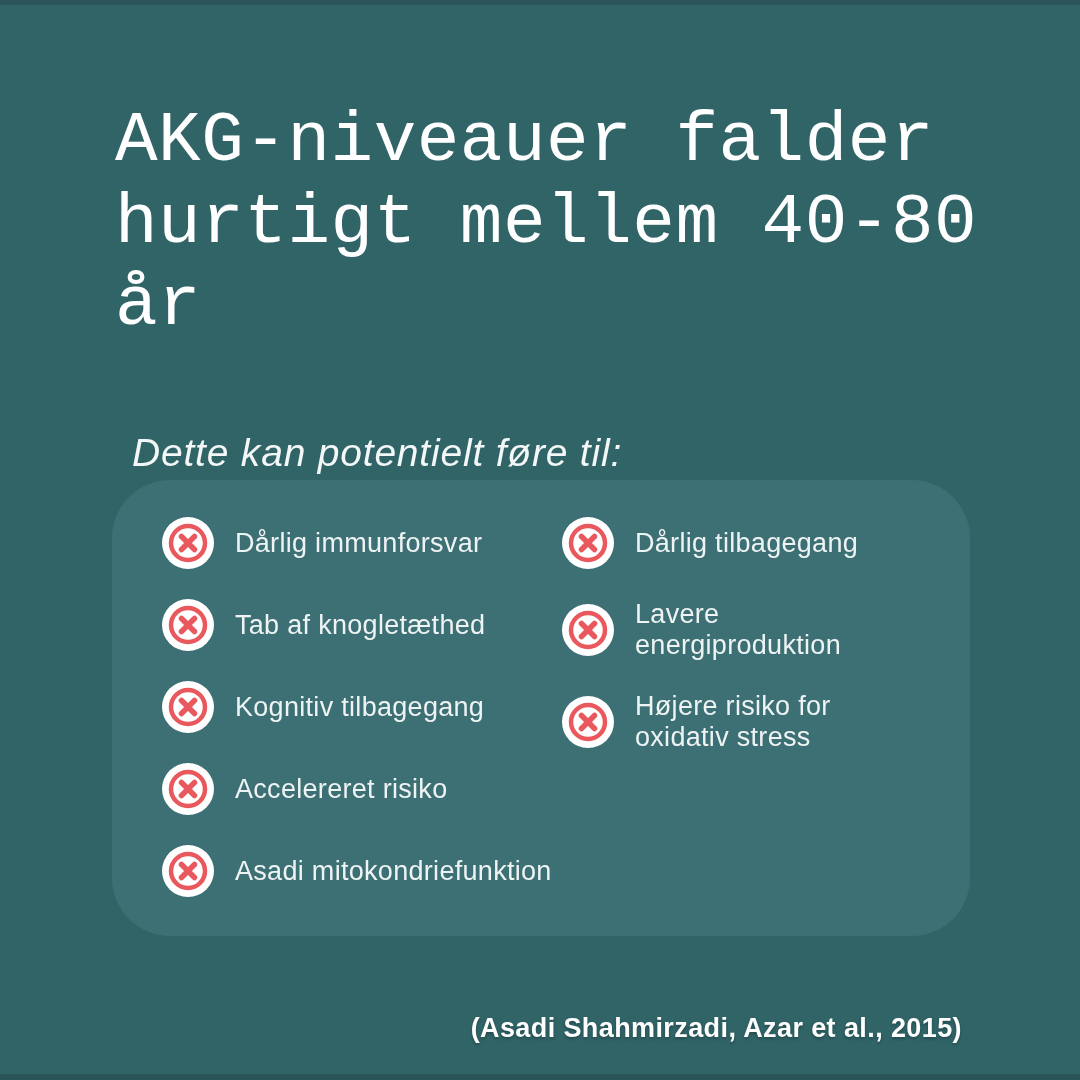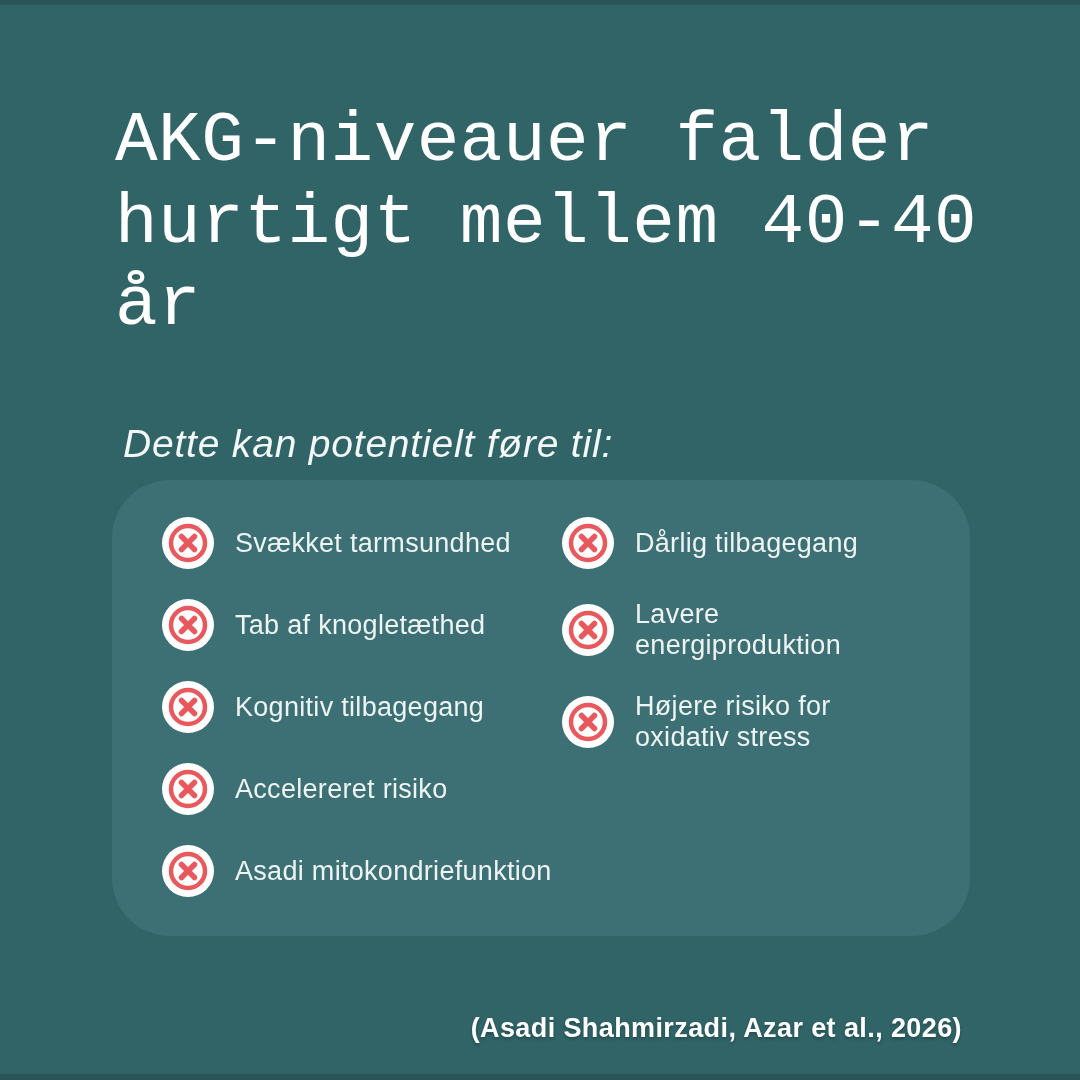--- a/index.html
+++ b/index.html
@@ -33,21 +33,21 @@
     letter-spacing: 0.5px;
     color: #ffffff;
     font-family: Liberation Mono, monospace;
   }
   .page-title span { display: block; }
 
   .subtitle {
     position: absolute;
     left: 115px;
     top: 414px;
-    margin: 8px;
+    margin: 17px;
     font-size: 39px;
     font-style: italic;
     font-weight: 400;
     letter-spacing: 0.8px;
     color: #f4f7f7;
   }
 
   .effects-panel {
     position: absolute;
     left: 112px;
@@ -95,38 +95,38 @@
     text-shadow: 0 2px 3px rgba(20, 45, 48, 0.45);
   }
 </style>
 </head>
 <body>
 
 <div class="edge-strip top"></div>
 
 <h1 class="page-title">
   <span>AKG-niveauer falder</span>
-  <span>hurtigt mellem 40-40</span>
+  <span>hurtigt mellem 40-80</span>
   <span>år</span>
 </h1>
 
 <p class="subtitle">Dette kan potentielt føre til:</p>
 
 <div class="effects-panel">
   <div class="effects-column">
 
     <div class="effect-item">
       <span class="x-circle">
           <svg viewBox="0 0 52 52">
             <circle cx="26" cy="26" r="26" fill="#ffffff"></circle>
             <circle cx="26" cy="26" r="17" fill="none" stroke="#e9585c" stroke-width="4.5"></circle>
             <path d="M19.5 19.5 L32.5 32.5 M32.5 19.5 L19.5 32.5" stroke="#e9585c" stroke-width="5.5" stroke-linecap="round"></path>
           </svg>
         </span>
-      <span class="effect-label">Svækket tarmsundhed</span>
+      <span class="effect-label">Dårlig immunforsvar</span>
     </div>
 
     <div class="effect-item">
       <span class="x-circle">
           <svg viewBox="0 0 52 52">
             <circle cx="26" cy="26" r="26" fill="#ffffff"></circle>
             <circle cx="26" cy="26" r="17" fill="none" stroke="#e9585c" stroke-width="4.5"></circle>
             <path d="M19.5 19.5 L32.5 32.5 M32.5 19.5 L19.5 32.5" stroke="#e9585c" stroke-width="5.5" stroke-linecap="round"></path>
           </svg>
         </span>
@@ -200,15 +200,15 @@
             <circle cx="26" cy="26" r="17" fill="none" stroke="#e9585c" stroke-width="4.5"></circle>
             <path d="M19.5 19.5 L32.5 32.5 M32.5 19.5 L19.5 32.5" stroke="#e9585c" stroke-width="5.5" stroke-linecap="round"></path>
           </svg>
         </span>
       <span class="effect-label">Højere risiko for oxidativ stress</span>
     </div>
 
   </div>
 </div>
 
-<p class="citation">(Asadi Shahmirzadi, Azar et al., 2026)</p>
+<p class="citation">(Asadi Shahmirzadi, Azar et al., 2015)</p>
 
 <div class="edge-strip bottom"></div>
 
 </body></html>

